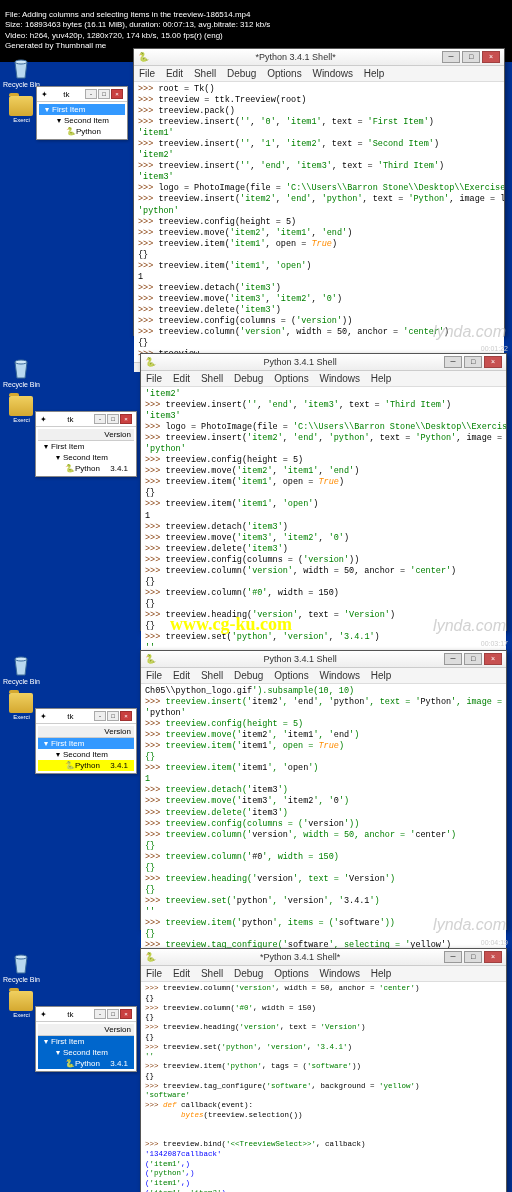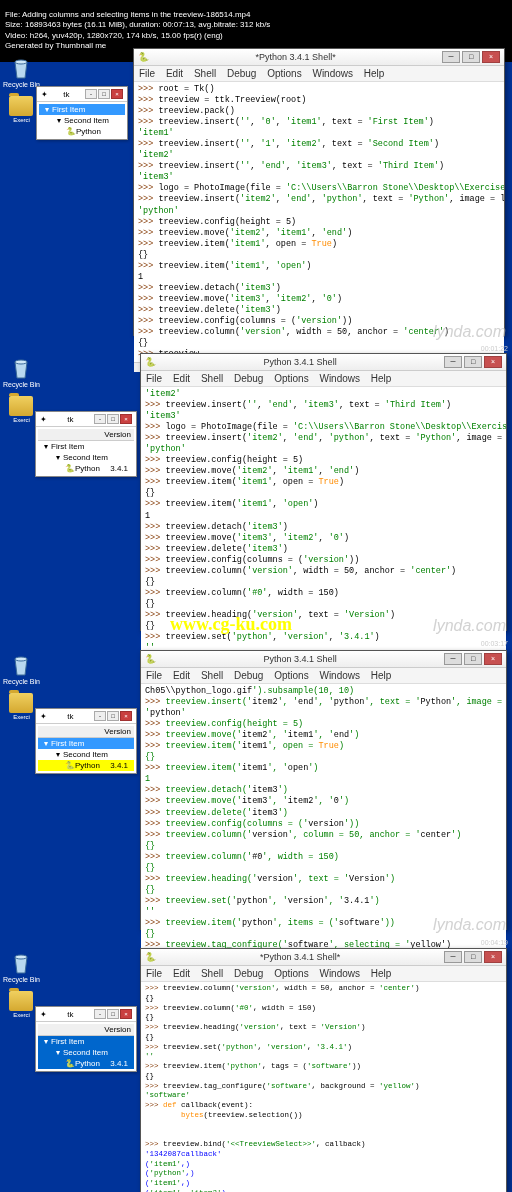--- a/index.html
+++ b/index.html
@@ -42,21 +42,21 @@
   .win-btn { width: 18px; height: 12px; background: #ddd; border: 1px solid #999; font-size: 7px; text-align: center; line-height: 10px; }
   .win-btn.max { }
   .win-btn.close { background: #c75050; color: #fff; border-color: #a04040; }
   .shell-menu { background: #f5f5f5; padding: 2px 5px; font-size: 10px; color: #333; border-bottom: 1px solid #ddd; font-family: Tahoma, sans-serif; }
   .shell-menu span { margin-right: 8px; }
   .shell-body { background: #fff; padding: 2px 4px; font-size: 8.5px; line-height: 1.3; overflow: hidden; white-space: pre; color: #000; font-family: 'Courier New', monospace; }
   .shell-status { background: #f0f0f0; border-top: 1px solid #ccc; font-size: 7px; text-align: right; padding: 1px 4px; color: #555; font-family: Tahoma, sans-serif; }
   
   .s-prompt { color: #8b4513; }
   .s-str { color: #008000; }
-  .s-kw { color: #ff8c00; }
+  .s-kw { color: #ff8c00; font-style: italic; }
   .s-blue { color: #0000ff; }
   
   .watermark { position: absolute; right: 6px; color: rgba(180,180,180,0.6); font-size: 16px; font-family: Arial; font-style: italic; }
   .timestamp { position: absolute; right: 4px; color: #ccc; font-size: 7px; }
   
   .cg-ku { position: absolute; color: #ffff00; font-size: 18px; font-weight: bold; font-family: 'Times New Roman', serif; }
 </style>
 </head>
 <body>
 
@@ -328,21 +328,21 @@
 <span class="s-prompt">&gt;&gt;&gt;</span> treeview.config(height = 5)
 <span class="s-prompt">&gt;&gt;&gt;</span> treeview.move('</span>item2<span class="s-str">', '</span>item1<span class="s-str">', '</span>end<span class="s-str">')
 <span class="s-prompt">&gt;&gt;&gt;</span> treeview.item('</span>item1<span class="s-str">', open = <span class="s-kw">True</span>)
 {}
 <span class="s-prompt">&gt;&gt;&gt;</span> treeview.item('</span>item1<span class="s-str">', '</span>open<span class="s-str">')
 1
 <span class="s-prompt">&gt;&gt;&gt;</span> treeview.detach('</span>item3<span class="s-str">')
 <span class="s-prompt">&gt;&gt;&gt;</span> treeview.move('</span>item3<span class="s-str">', '</span>item2<span class="s-str">', '</span>0<span class="s-str">')
 <span class="s-prompt">&gt;&gt;&gt;</span> treeview.delete('</span>item3<span class="s-str">')
 <span class="s-prompt">&gt;&gt;&gt;</span> treeview.config(columns = ('</span>version<span class="s-str">'))
-<span class="s-prompt">&gt;&gt;&gt;</span> treeview.column('</span>version<span class="s-str">', column = 50, anchor = '</span>center<span class="s-str">')
+<span class="s-prompt">&gt;&gt;&gt;</span> treeview.column('</span>version<span class="s-str">', width = 50, anchor = '</span>center<span class="s-str">')
 {}
 <span class="s-prompt">&gt;&gt;&gt;</span> treeview.column('</span>#0<span class="s-str">', width = 150)
 {}
 <span class="s-prompt">&gt;&gt;&gt;</span> treeview.heading('</span>version<span class="s-str">', text = '</span>Version<span class="s-str">')
 {}
 <span class="s-prompt">&gt;&gt;&gt;</span> treeview.set('</span>python<span class="s-str">', '</span>version<span class="s-str">', '</span>3.4.1<span class="s-str">')
 '</span><span class="s-str">'
 <span class="s-prompt">&gt;&gt;&gt;</span> treeview.item('</span>python<span class="s-str">', items = ('</span>software<span class="s-str">'))
 {}
 <span class="s-prompt">&gt;&gt;&gt;</span> treeview.tag_configure('</span>software<span class="s-str">', selecting = '</span>yellow')

